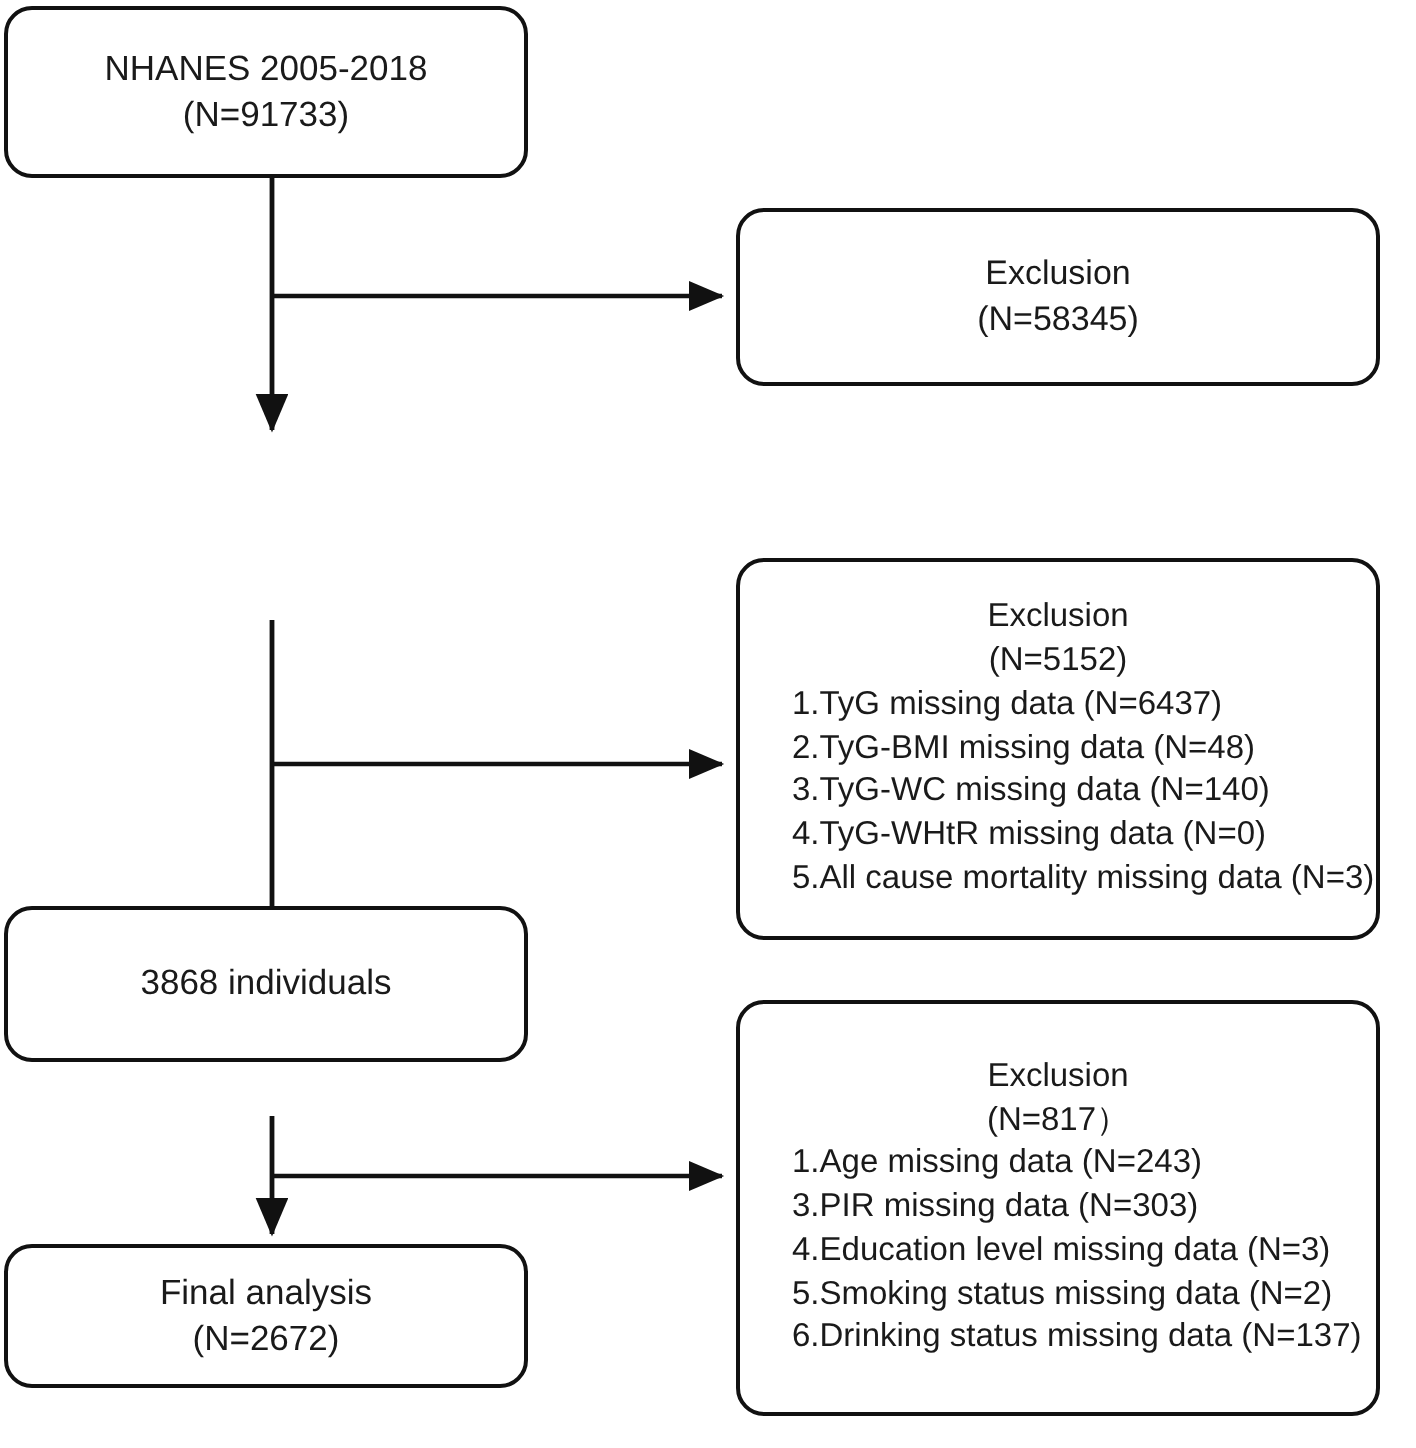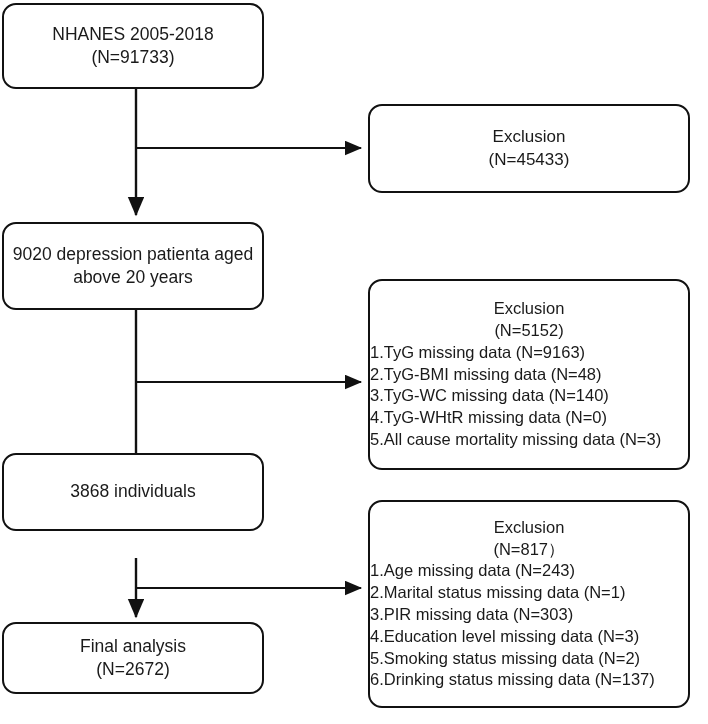--- a/index.html
+++ b/index.html
@@ -43,21 +43,21 @@
     white-space: nowrap;
   }
   .items {
     display: block;
     text-align: left;
   }
   .items .line {
     display: block;
   }
   .pad {
-    padding: 0 0;
+    padding: 0 26px;
   }
   .f18 { font-size: 17.5px; }
   .f17 { font-size: 17px; }
   .f165 { font-size: 16.5px; }
   svg.edges {
     position: absolute;
     left: 0;
     top: 0;
     width: 708px;
     height: 724px;
@@ -89,50 +89,45 @@
     <line x1="136" y1="588" x2="361" y2="588" stroke="#111111" stroke-width="2.2" marker-end="url(#arrow)"></line>
   </svg>
 
   <div class="node center pad f18" style="left:2px; top:3px; width:262px; height:86px;">
     <span class="line">NHANES 2005-2018</span>
     <span class="line">(N=91733)</span>
   </div>
 
   <div class="node center pad f17" style="left:368px; top:104px; width:322px; height:89px;">
     <span class="line">Exclusion</span>
-    <span class="line">(N=45433)</span>
+    <span class="line">(N=58345)</span>
   </div>
 
-  <div class="node center pad f18" style="left:2px; top:222px; width:262px; height:88px;">
-    <span class="line">9020 depression patienta aged</span>
-    <span class="line">above 20 years</span>
-  </div>
 
   <div class="node pad f165" style="left:368px; top:279px; width:322px; height:191px;">
     <span class="hdr">Exclusion</span>
     <span class="hdr">(N=5152)</span>
     <span class="items">
-      <span class="line">1.TyG missing data (N=9163)</span>
+      <span class="line">1.TyG missing data (N=6437)</span>
       <span class="line">2.TyG-BMI missing data (N=48)</span>
       <span class="line">3.TyG-WC missing data (N=140)</span>
       <span class="line">4.TyG-WHtR missing data (N=0)</span>
       <span class="line">5.All cause mortality  missing data (N=3)</span>
     </span>
   </div>
 
   <div class="node center pad f18" style="left:2px; top:453px; width:262px; height:78px;">
     <span class="line">3868 individuals</span>
   </div>
 
   <div class="node pad f165" style="left:368px; top:500px; width:322px; height:208px;">
     <span class="hdr">Exclusion</span>
     <span class="hdr">(N=817）</span>
     <span class="items">
       <span class="line">1.Age missing data (N=243)</span>
-      <span class="line">2.Marital status missing data (N=1)</span>
       <span class="line">3.PIR missing data (N=303)</span>
       <span class="line">4.Education level missing data (N=3)</span>
       <span class="line">5.Smoking status missing data (N=2)</span>
       <span class="line">6.Drinking status missing data (N=137)</span>
     </span>
   </div>
 
   <div class="node center pad f18" style="left:2px; top:622px; width:262px; height:72px;">
     <span class="line">Final analysis</span>
     <span class="line">(N=2672)</span>

